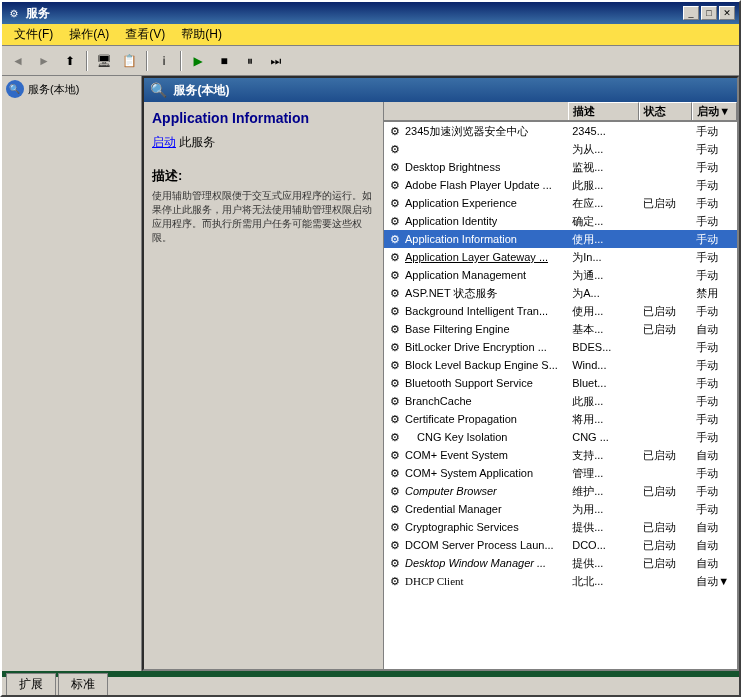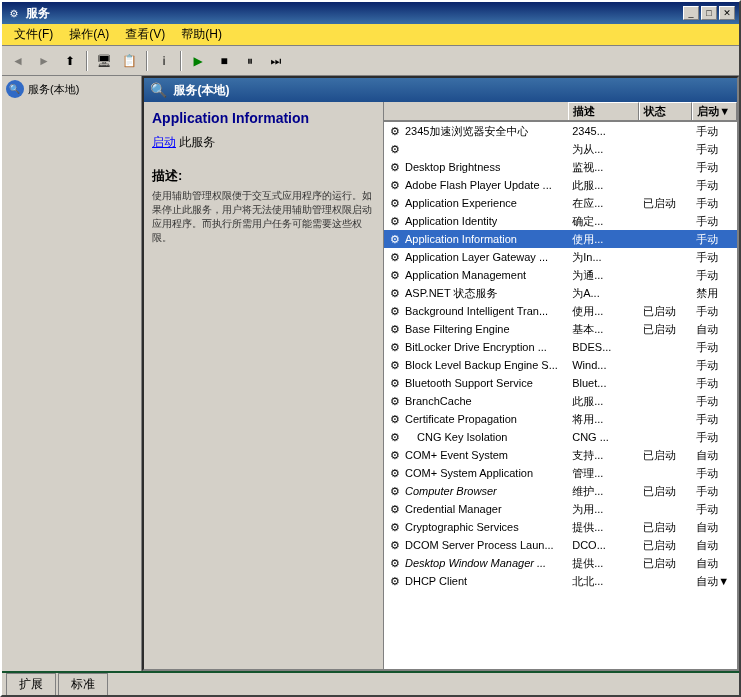--- a/index.html
+++ b/index.html
@@ -245,21 +245,21 @@
     }
     .list-body::-webkit-scrollbar-thumb {
       background: #c4c0b8;
       border: 1px solid #808080;
     }
 
     
     .status-bar {
       height: 24px;
       background: #d4d0c8;
-      border-top: 2px solid #14532d;
+      border-top: 6px solid #14532d;
       display: flex;
       align-items: flex-start;
       padding: 0 4px;
     }
     .status-tabs {
       display: flex;
       height: 100%;
       align-items: flex-end;
     }
     .status-tab {
@@ -453,21 +453,21 @@
                   <span style="width: 14px; height: 14px; margin-right: 3px; flex-shrink: 0; display: inline-flex; align-items: center; justify-content: center; font-size: 11px;">⚙</span>
                   <span style="overflow: hidden; text-overflow: ellipsis; white-space: nowrap;">Application Information</span>
                 </div>
                 <div class="list-cell cell-desc">使用...</div>
                 <div class="list-cell cell-status"></div>
                 <div class="list-cell cell-startup">手动</div>
               </div>
               <div class="list-row">
                 <div class="list-cell cell-name">
                   <span style="width: 14px; height: 14px; margin-right: 3px; flex-shrink: 0; display: inline-flex; align-items: center; justify-content: center; font-size: 11px;">⚙</span>
-                  <span style="overflow: hidden; text-overflow: ellipsis; white-space: nowrap;">Application Layer Gateway ...</span>
+                  <span style="overflow: hidden; text-overflow: ellipsis; white-space: nowrap; text-decoration: underline;">Application Layer Gateway ...</span>
                 </div>
                 <div class="list-cell cell-desc">为In...</div>
                 <div class="list-cell cell-status"></div>
                 <div class="list-cell cell-startup">手动</div>
               </div>
               <div class="list-row">
                 <div class="list-cell cell-name">
                   <span style="width: 14px; height: 14px; margin-right: 3px; flex-shrink: 0; display: inline-flex; align-items: center; justify-content: center; font-size: 11px;">⚙</span>
                   <span style="overflow: hidden; text-overflow: ellipsis; white-space: nowrap;">Application Management</span>
                 </div>
@@ -615,21 +615,21 @@
                   <span style="width: 14px; height: 14px; margin-right: 3px; flex-shrink: 0; display: inline-flex; align-items: center; justify-content: center; font-size: 11px;">⚙</span>
                   <span style="overflow: hidden; text-overflow: ellipsis; white-space: nowrap; font-style: italic;">Desktop Window Manager ...</span>
                 </div>
                 <div class="list-cell cell-desc">提供...</div>
                 <div class="list-cell cell-status">已启动</div>
                 <div class="list-cell cell-startup">自动</div>
               </div>
               <div class="list-row">
                 <div class="list-cell cell-name">
                   <span style="width: 14px; height: 14px; margin-right: 3px; flex-shrink: 0; display: inline-flex; align-items: center; justify-content: center; font-size: 11px;">⚙</span>
-                  <span style="overflow: hidden; text-overflow: ellipsis; white-space: nowrap;">DHCP Client</span>
+                  <span style="overflow: hidden; text-overflow: ellipsis; white-space: nowrap; font-family: Liberation Serif, serif;">DHCP Client</span>
                 </div>
                 <div class="list-cell cell-desc">北北...</div>
                 <div class="list-cell cell-status"></div>
                 <div class="list-cell cell-startup">自动▼</div>
               </div>
             </div>
         </div>
       </div>
     </div>
   </div>

